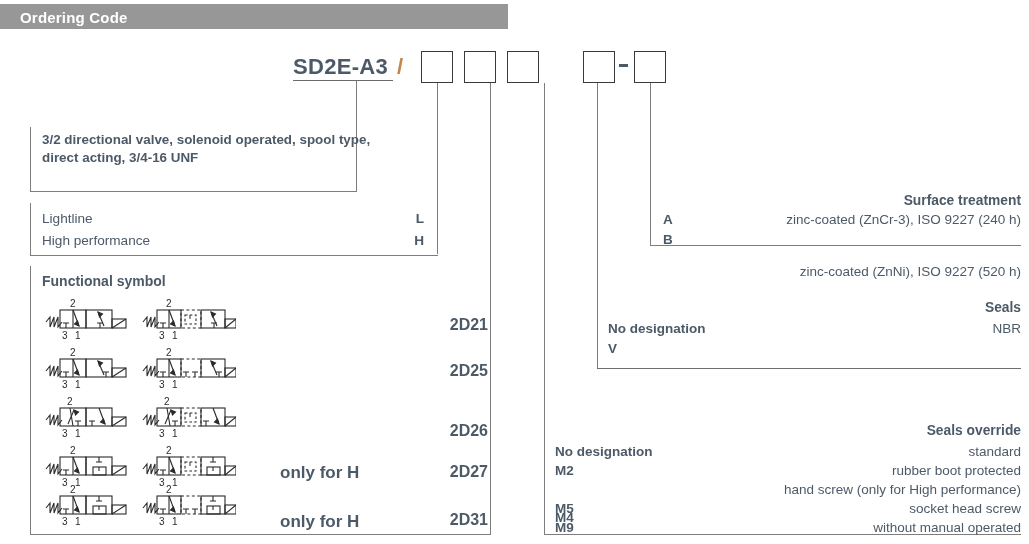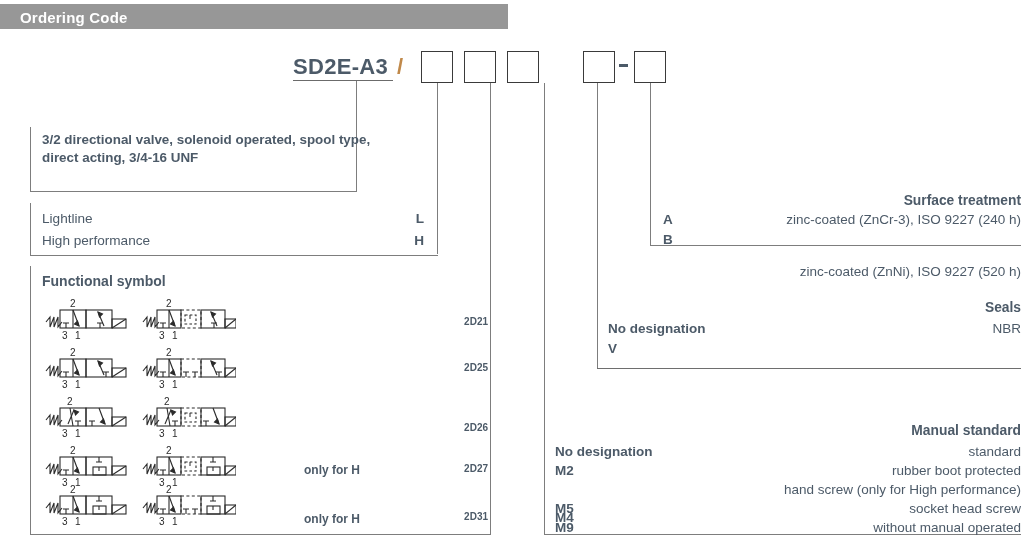--- a/index.html
+++ b/index.html
@@ -53,22 +53,22 @@
     position:absolute;left:42px;top:131px;width:330px;
     font-size:13.4px;font-weight:bold;color:#4c5a68;line-height:17.6px;
   }
   .row-l{position:absolute;font-size:13.6px;color:#4c5a68;}
   .code-r{position:absolute;font-size:13.6px;font-weight:bold;color:#4c5a68;text-align:right;}
   .sec-title-r{
     position:absolute;font-size:13.8px;font-weight:bold;color:#4c5a68;text-align:right;
   }
 
   .fs-label{position:absolute;left:42px;top:273px;font-size:14px;font-weight:bold;color:#4c5a68;}
-  .fs-code{position:absolute;width:64px;text-align:right;font-size:10px;font-weight:bold;color:#4c5a68;}
-  .fs-note{position:absolute;width:120px;text-align:left;font-size:12px;font-weight:bold;color:#4c5a68;margin-left:24px;}
+  .fs-code{position:absolute;width:64px;text-align:right;font-size:16px;font-weight:bold;color:#4c5a68;}
+  .fs-note{position:absolute;width:120px;text-align:left;font-size:17px;font-weight:bold;color:#4c5a68;}
   .sym{position:absolute;}
 
   .rl{position:absolute;font-size:13.5px;font-weight:bold;color:#4c5a68;}
   .rr{position:absolute;font-size:13.5px;color:#4c5a68;text-align:right;}
 </style>
 </head>
 <body>
 
 <div class="root">
 
@@ -369,21 +369,21 @@
   <div class="hline-d" style="left:597px;top:368px;width:424px;"></div>
 
   <div class="sec-title-r" style="left:700px;top:300px;width:321px;">Seals</div>
   <div class="rl" style="left:608px;top:321px;">No designation</div>
   <div class="rr" style="left:760px;top:321px;width:261px;">NBR</div>
   <div class="rl" style="left:608px;top:341px;">V</div>
 
   <div class="vline" style="left:544px;top:417px;height:117px;"></div>
   <div class="hline" style="left:544px;top:534px;width:477px;"></div>
 
-  <div class="sec-title-r" style="left:700px;top:423px;width:321px;">Manual standard</div>
+  <div class="sec-title-r" style="left:700px;top:423px;width:321px;">Seals override</div>
   <div class="rl" style="left:555px;top:444px;">No designation</div>
   <div class="rr" style="left:700px;top:444px;width:321px;">standard</div>
   <div class="rl" style="left:555px;top:463px;">M2</div>
   <div class="rr" style="left:700px;top:463px;width:321px;">rubber boot protected</div>
   <div class="rl" style="left:555px;top:510px;">M4</div>
   <div class="rr" style="left:660px;top:482px;width:361px;">hand screw (only for High performance)</div>
   <div class="rl" style="left:555px;top:501px;">M5</div>
   <div class="rr" style="left:700px;top:501px;width:321px;">socket head screw</div>
   <div class="rl" style="left:555px;top:520px;">M9</div>
   <div class="rr" style="left:700px;top:520px;width:321px;">without manual operated</div>

